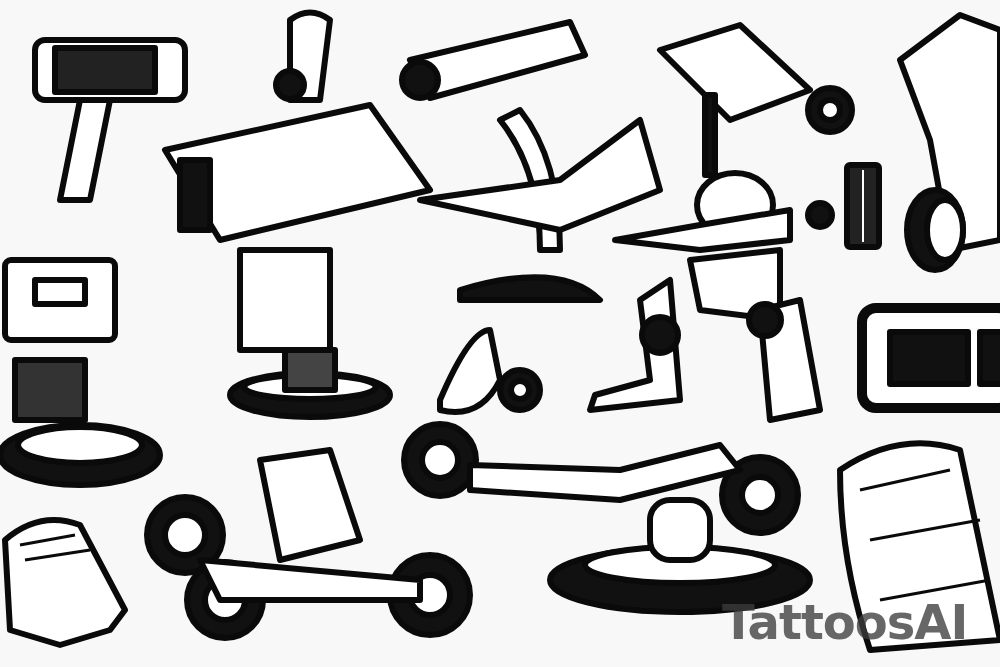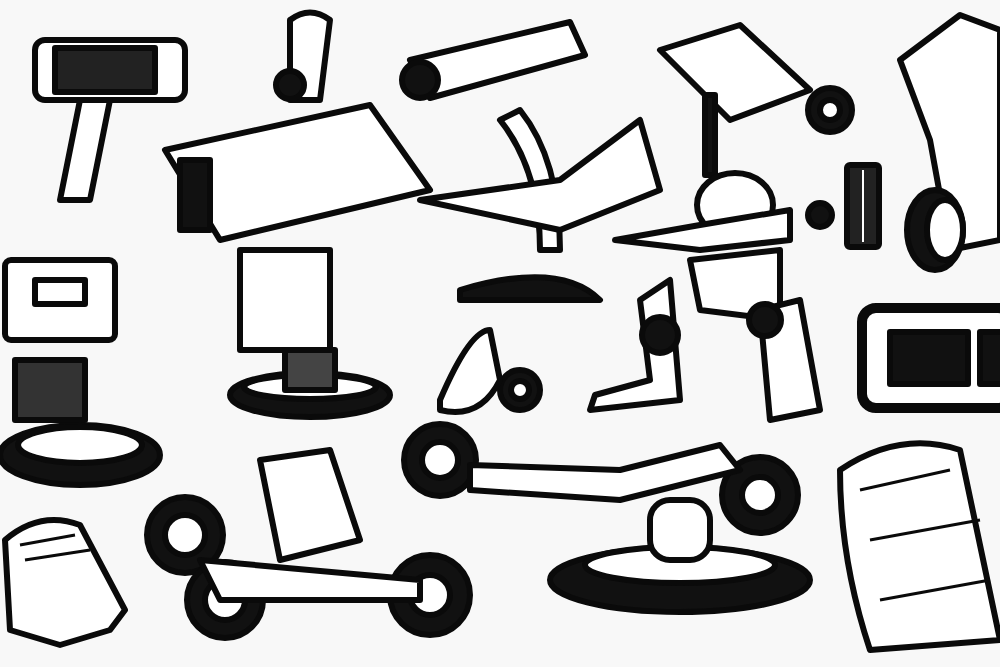--- a/index.html
+++ b/index.html
@@ -111,13 +111,14 @@
       <path d="M840 470 Q900 430 960 450 L1000 640 L870 650 Q840 560 840 470 Z"></path>
       <path d="M860 490 L950 470 M870 540 L980 520 M880 600 L990 580" stroke-width="3"></path>
     </g>
 
     <g>
       <path d="M5 540 Q40 510 80 525 L125 610 L110 630 L60 645 L10 630 Z"></path>
       <path d="M20 545 L75 535 M25 560 L90 550" stroke-width="3"></path>
     </g>
   </g>
 </svg>
+<div class="wm">TattoosAI</div>
 </div>
 
 </body></html>

